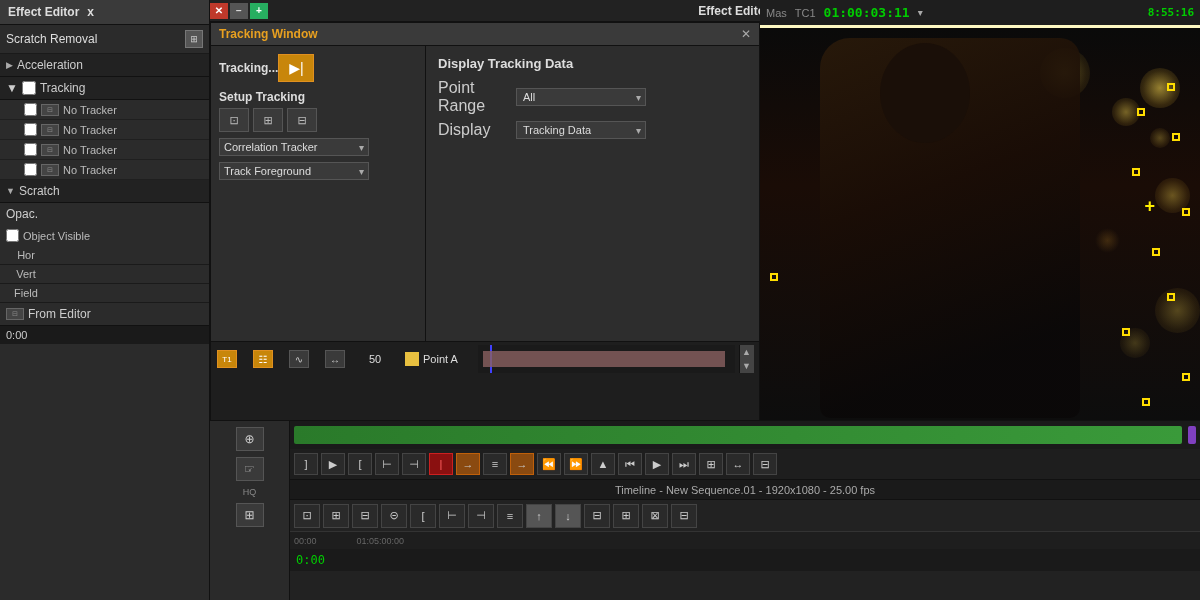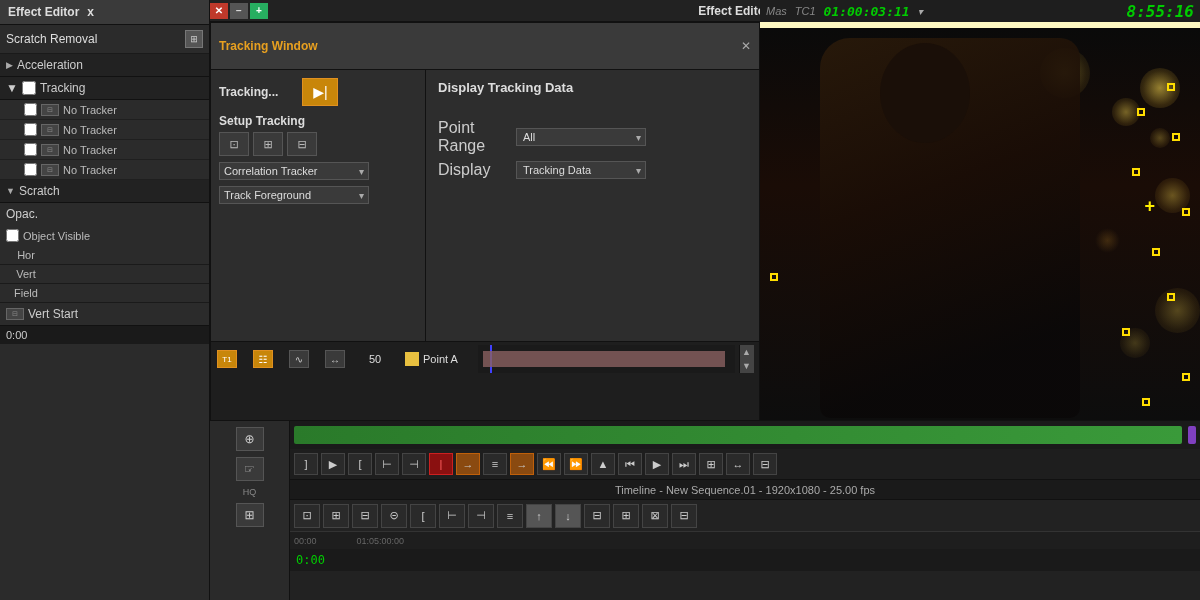--- a/index.html
+++ b/index.html
@@ -155,21 +155,21 @@
       height: 400px;
       background: #2d2d2d;
       border: 1px solid #111;
       display: flex;
       flex-direction: column;
     }
     #tw-title-bar {
       background: #3a3a3a;
       display: flex;
       align-items: center;
-      padding: 16px 8px;
+      padding: 4px 8px;
       gap: 6px;
       border-bottom: 1px solid #111;
     }
     #tw-title { font-weight: bold; font-size: 12px; color: #e8a020; flex: 1; }
     .tw-close { font-size: 12px; color: #aaa; cursor: pointer; }
 
     #tw-body {
       display: flex;
       flex: 1;
       overflow: hidden;
@@ -184,21 +184,21 @@
     }
     #tw-right {
       flex: 1;
       padding: 10px 12px;
       display: flex;
       flex-direction: column;
       gap: 10px;
     }
 
     .tracking-btn-row {
-      display: flex; align-items: center; gap: 24px;
+      display: flex; align-items: center; gap: 0;
     }
     .tracking-btn-label { font-size: 12px; color: #ddd; font-weight: bold; }
     .tracking-icon-btn {
       width: 36px; height: 28px;
       background: #c8860a;
       border: 1px solid #e09020;
       display: flex; align-items: center; justify-content: center;
       cursor: pointer; font-size: 14px; color: #fff;
     }
 
@@ -232,21 +232,21 @@
     .dropdown-wrapper {
       position: relative; display: inline-block;
     }
     .dropdown-wrapper::after {
       content: '▾';
       position: absolute; right: 5px; top: 50%; transform: translateY(-50%);
       font-size: 10px; color: #aaa; pointer-events: none;
     }
 
     
-    .dtd-title { font-size: 13px; color: #ddd; font-weight: bold; margin-bottom: 24px; }
+    .dtd-title { font-size: 13px; color: #ddd; font-weight: bold; margin-bottom: 8px; }
     .dtd-row {
       display: flex; align-items: center; gap: 8px; margin-bottom: 6px;
     }
     .dtd-label { font-size: 16px; color: #ccc; width: 70px; }
     .dtd-dropdown {
       background: #3a3a3a; border: 1px solid #555; color: #ddd;
       font-size: 11px; padding: 2px 20px 2px 6px; width: 130px;
       cursor: pointer; appearance: none; -webkit-appearance: none;
     }
 
@@ -322,26 +322,25 @@
       position: absolute;
       top: 0; left: 760px;
       width: 440px;
       height: 420px;
       background: #0d0d0d;
       overflow: hidden;
     }
     #preview-topbar {
       display: flex; align-items: center;
       background: #1e1e1e; height: 28px; padding: 0 6px; gap: 8px;
-      border-bottom: 6px solid #fef9c3;
-      font-style: italic;
+      border-bottom: 3px solid #fef9c3;
     }
     .preview-label { font-size: 11px; color: #888; }
     .preview-tc { font-size: 13px; color: #00cc00; font-weight: bold; font-family: monospace; }
-    .preview-tc-right { font-size: 16px; color: #00cc00; font-weight: bold; font-family: monospace; margin-left: auto; }
+    .preview-tc-right { font-size: 11px; color: #00cc00; font-weight: bold; font-family: monospace; margin-left: auto; }
     .preview-dropdown-arrow { color: #aaa; font-size: 10px; cursor: pointer; }
     #preview-image {
       width: 440px; height: 392px;
       background: linear-gradient(135deg, #1a0f0a 0%, #2a1a10 30%, #0d0d0d 60%, #1a1a1a 100%);
       position: relative; overflow: hidden;
     }
     
     .bokeh {
       position: absolute; border-radius: 50%;
       background: radial-gradient(circle, rgba(255,220,80,0.7) 0%, rgba(255,200,50,0.2) 60%, transparent 100%);
@@ -509,21 +508,21 @@
   </div>
   <div class="prop-row">
     <span class="prop-label">Vert</span>
   </div>
   <div class="prop-row">
     <span class="prop-label">Field</span>
   </div>
 
   <div class="from-start-row">
     <div class="tracker-icon">⊟</div>
-    <span>Vert Start</span>
+    <span>From Editor</span>
   </div>
 
   <div class="timecode-bar">
     <span>0:00</span>
   </div>
 </div>
 
 <div id="title-bar">
   <button class="win-btn win-btn-close">✕</button>
   <button class="win-btn win-btn-min">−</button>

